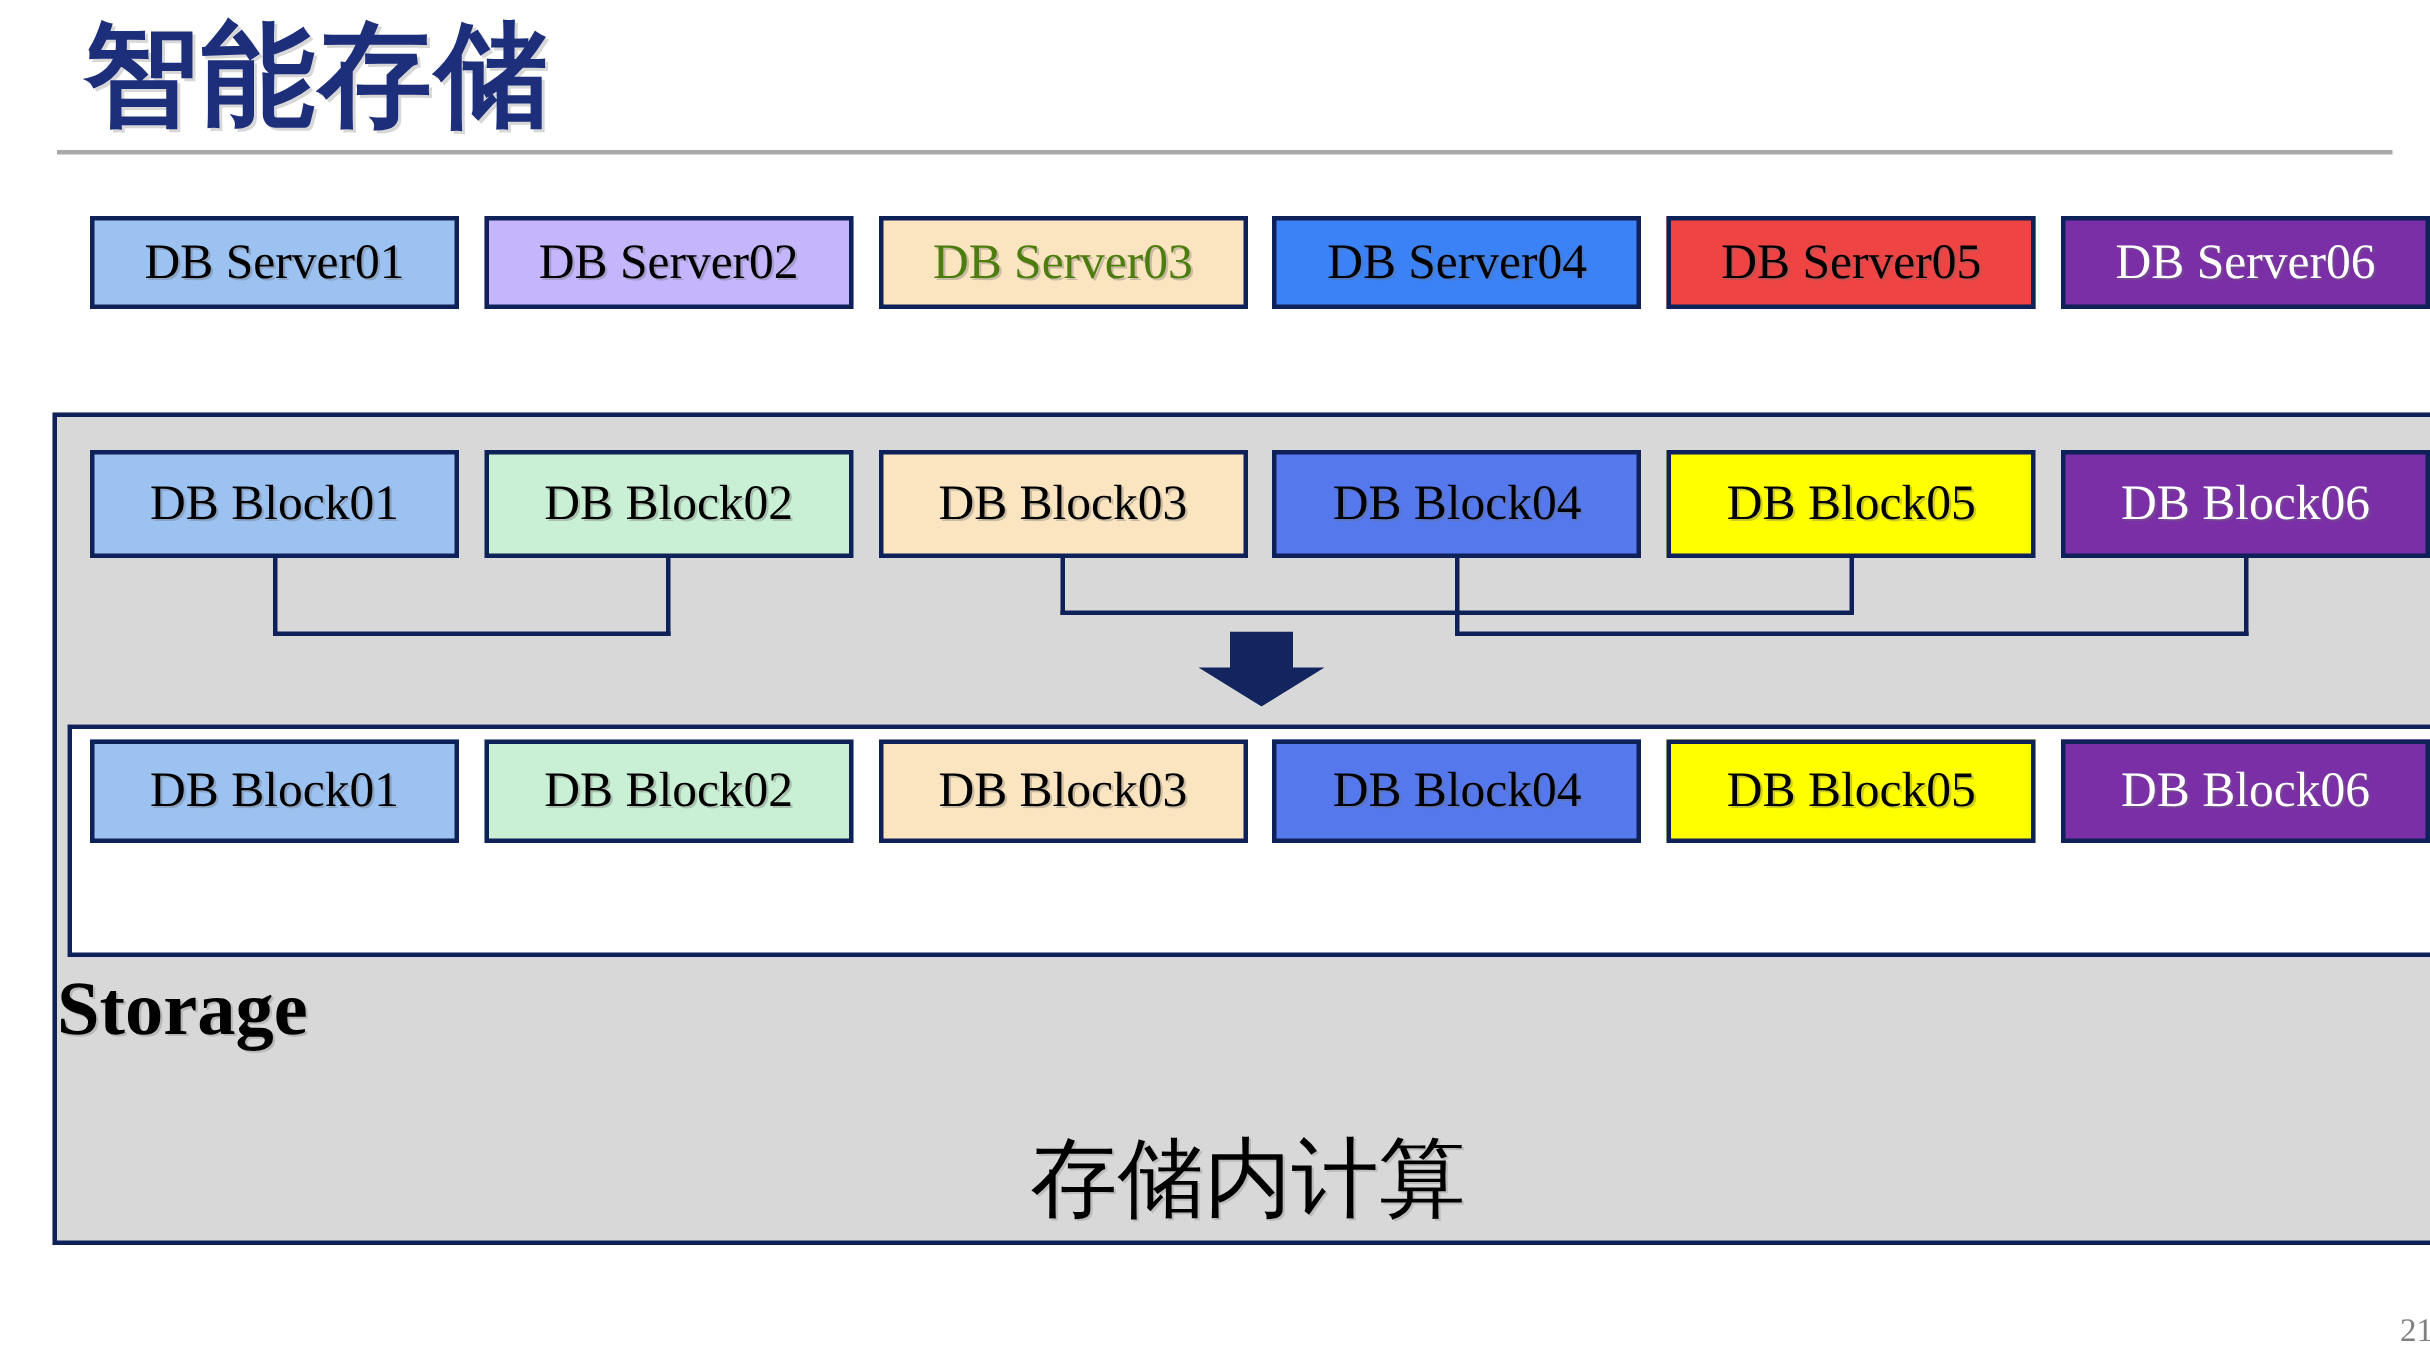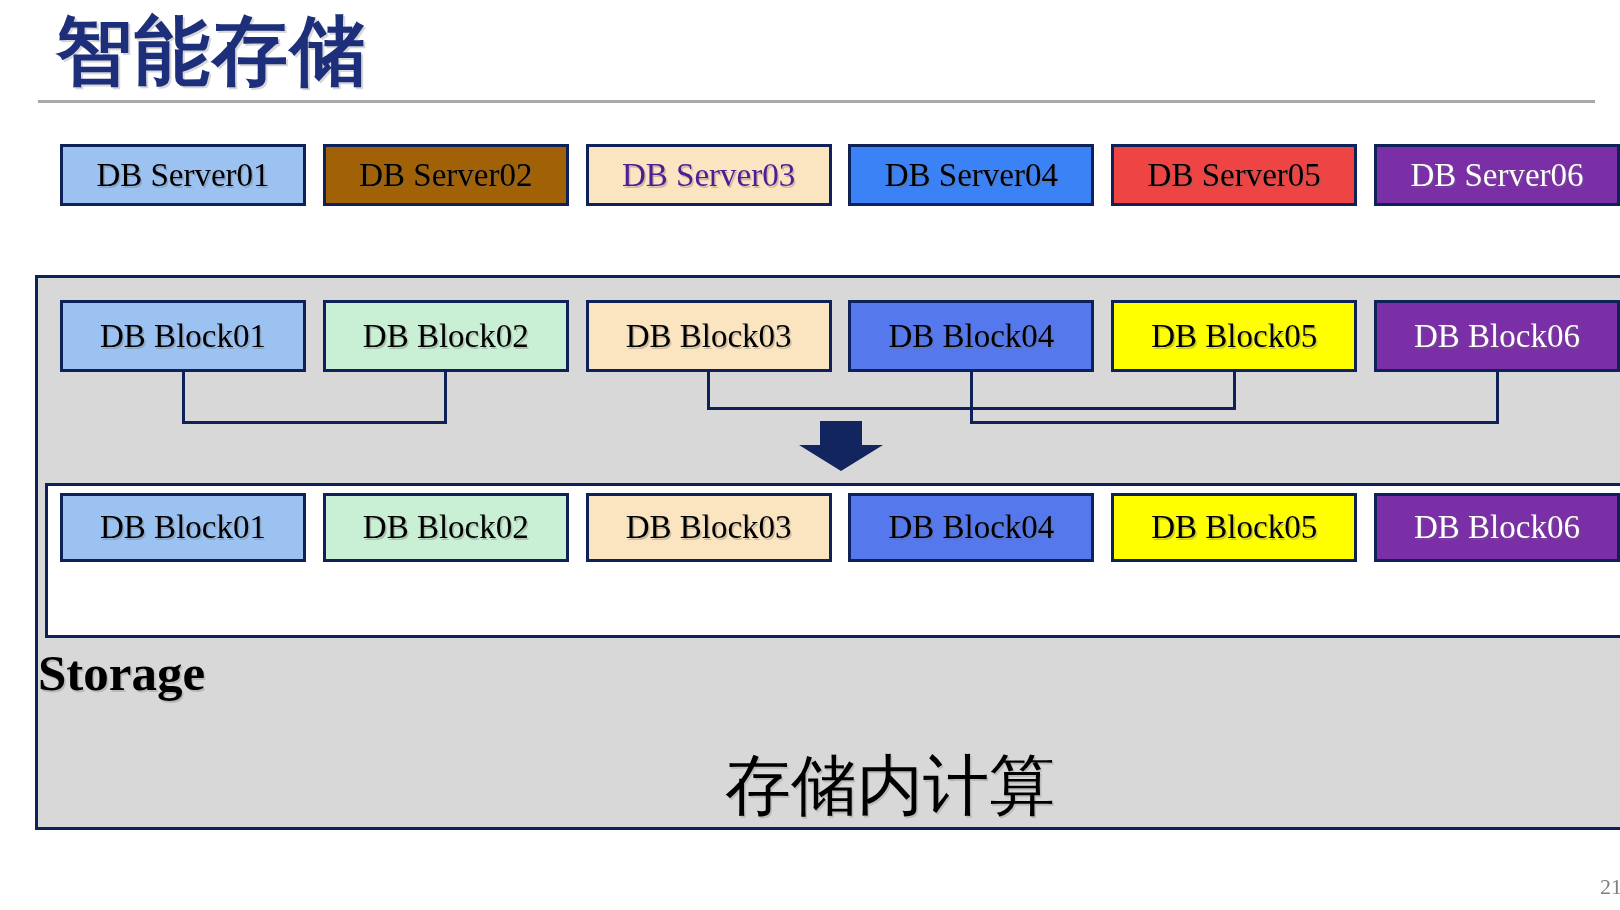--- a/index.html
+++ b/index.html
@@ -36,37 +36,37 @@
     position:absolute;left:0;top:94px;width:100%;text-align:center;
     font-size:37px;color:#000;text-shadow:1.5px 1.5px 0 rgba(110,110,110,0.3);
   }
   #storage-label{
     position:absolute;left:0;top:366px;width:100%;text-align:left;
     font-size:51px;font-weight:bold;color:#000;
     text-shadow:1.5px 1.5px 0 rgba(110,110,110,0.3);
   }
   #down-arrow{position:absolute;left:761px;top:143px;width:84px;height:50px;}
   #caption{
-    position:absolute;left:693px;top:748px;font-size:66px;line-height:75px;
+    position:absolute;left:655px;top:748px;font-size:58px;line-height:75px;
     color:#000;white-space:nowrap;text-shadow:1.5px 1.5px 0 rgba(120,120,120,0.3);
   }
   #page-number{position:absolute;right:30px;top:874px;font-size:22px;color:#808080;}
 </style>
 </head>
 <body>
 
 <div id="slide">
 
   <div id="title">智能存储</div>
   <div id="title-rule"></div>
 
   <div id="server-row" class="box-row">
       <div class="box" style="background: rgb(156, 194, 242); color: rgb(0, 0, 0);">DB Server01</div>
-      <div class="box" style="background: #a16207; color: rgb(0, 0, 0);">DB Server02</div>
-      <div class="box" style="background: rgb(251, 229, 193); color: #4c1d95;">DB Server03</div>
+      <div class="box" style="background: #c4b5fd; color: rgb(0, 0, 0);">DB Server02</div>
+      <div class="box" style="background: rgb(251, 229, 193); color: #4d7c0f;">DB Server03</div>
       <div class="box" style="background: #3b82f6; color: rgb(0, 0, 0);">DB Server04</div>
       <div class="box" style="background: #ef4444; color: rgb(0, 0, 0);">DB Server05</div>
       <div class="box" style="background: rgb(122, 47, 166); color: rgb(255, 255, 255);">DB Server06</div>
     </div>
 
   <div id="storage-container">
 
     <div id="blocks-top-row" class="box-row">
         <div class="box" style="background: rgb(156, 194, 242); color: rgb(0, 0, 0);">DB Block01</div>
         <div class="box" style="background: rgb(201, 240, 212); color: rgb(0, 0, 0);">DB Block02</div>

